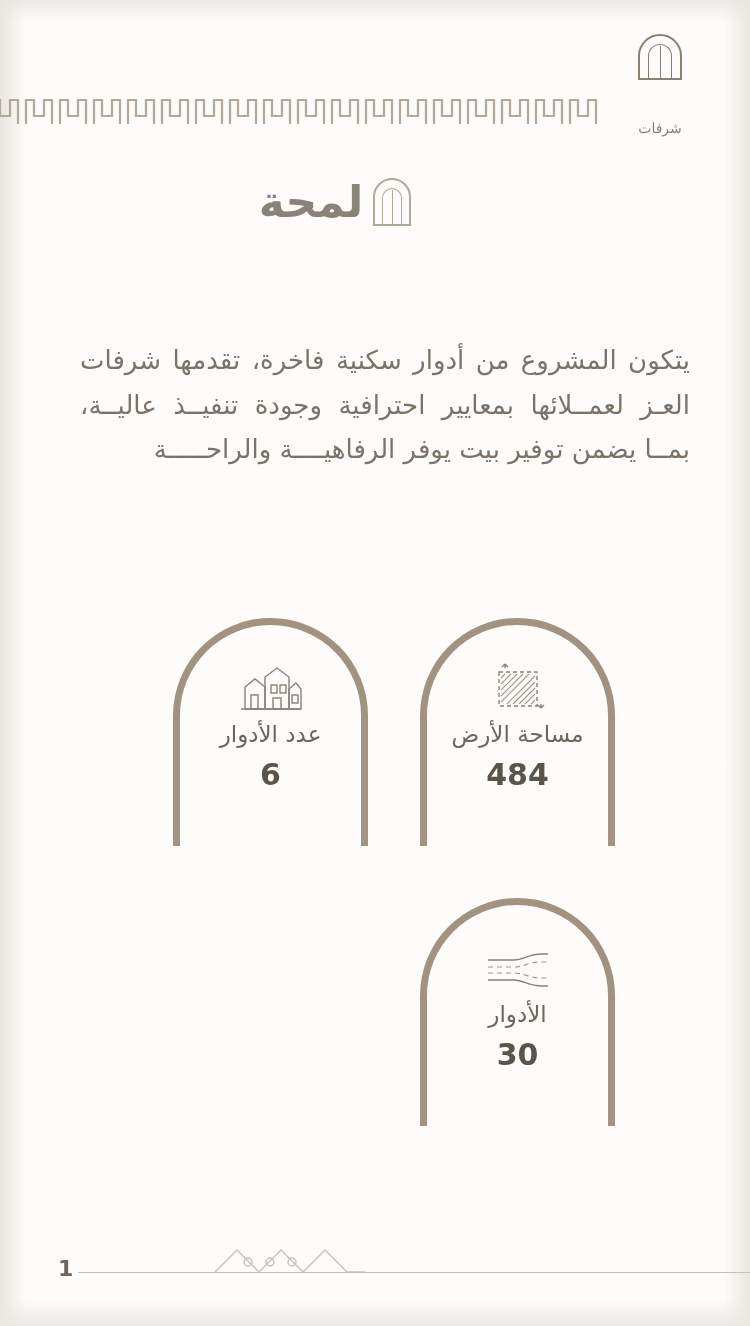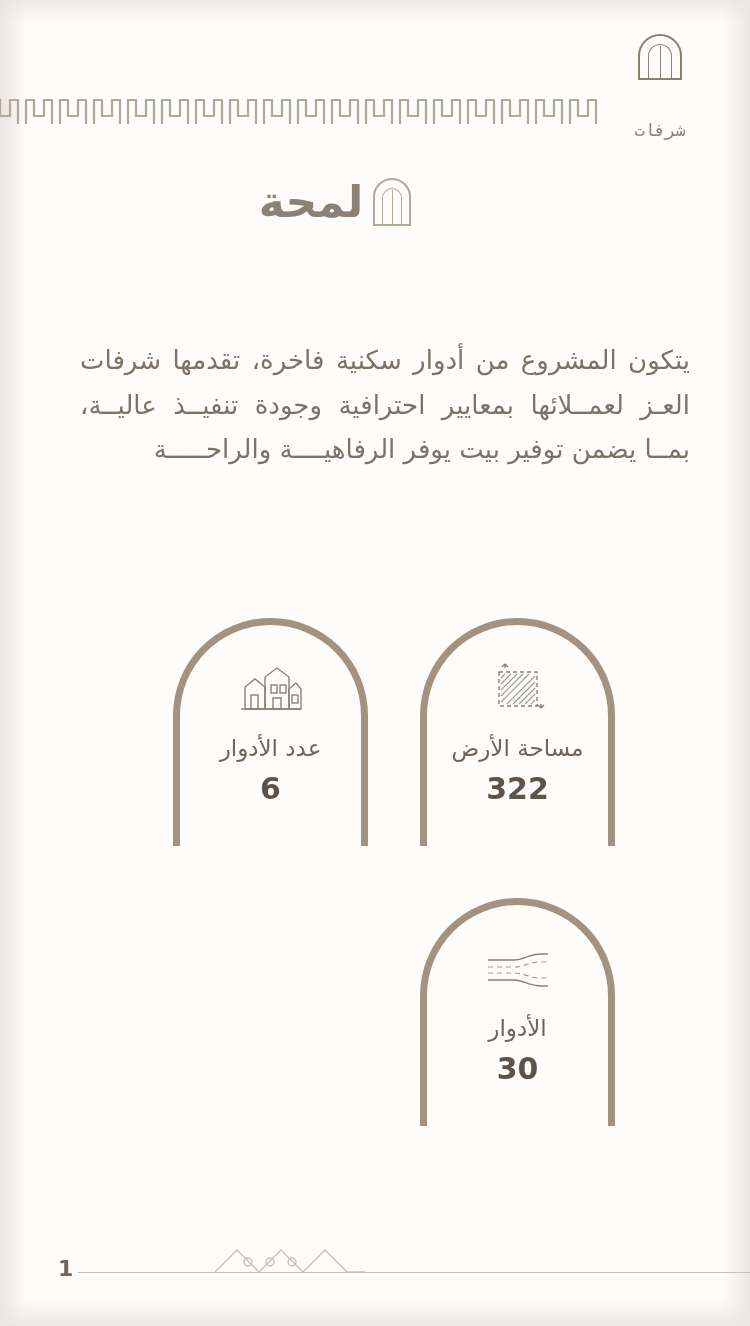--- a/index.html
+++ b/index.html
@@ -44,24 +44,24 @@
     border-top-left-radius: 14px;
     border-top-right-radius: 14px;
   }
   .logo-arch:after {
     content: "";
     position: absolute;
     left: 50%; top: 10px; bottom: 0;
     width: 1px; background: #8b7f72;
   }
   .logo-text {
-    font-size: 17px;
+    font-size: 14px;
     color: #8b7f72;
     letter-spacing: 0px;
-    font-family: Liberation Mono, monospace;
+    font-family: Liberation Sans, sans-serif;
     margin-top: 40px;
   }
   .crenel-band {
     position: absolute;
     top: 60px;
     right: 140px;
     left: 0;
     height: 36px;
     overflow: hidden;
   }
@@ -162,21 +162,20 @@
     padding-top: 34px;
     position: relative;
   }
   .card-icon {
     height: 62px;
     display: flex;
     align-items: center;
     justify-content: center;
   }
   .card-label {
-    margin-top: 14px;
     font-size: 23px;
     color: #6f655c;
     direction: rtl;
   }
   .card-value {
     margin-top: 10px;
     font-size: 30px;
     font-weight: bold;
     color: #5c5349;
   }
@@ -302,21 +301,21 @@
             <line x1="12" y1="34" x2="34" y2="12"></line>
             <line x1="12" y1="28" x2="28" y2="12"></line>
             <line x1="12" y1="22" x2="22" y2="12"></line>
             <line x1="12" y1="16" x2="16" y2="12"></line>
           </g>
           <path d="M16 6 L16 2 M16 2 L13 5 M16 2 L19 5" stroke="#8b8076" stroke-width="1.4" fill="none"></path>
           <path d="M52 42 L52 46 M52 46 L49 43 M52 46 L55 43" stroke="#8b8076" stroke-width="1.4" fill="none"></path>
         </svg>
       </div>
       <div class="card-label">مساحة الأرض</div>
-      <div class="card-value">322</div>
+      <div class="card-value">484</div>
     </div>
 
     <div class="card">
       <div class="card-icon">
         <svg width="64" height="54" viewBox="0 0 64 54" xmlns="http://www.w3.org/2000/svg" aria-hidden="true">
           <g fill="none" stroke="#8b8076" stroke-width="1.4">
             <path d="M6 46 L6 24 L16 16 L26 24 L26 46 Z"></path>
             <path d="M26 46 L26 14 L38 5 L50 14 L50 46 Z"></path>
             <path d="M50 46 L50 26 L57 20 L62 26 L62 46 Z"></path>
             <line x1="2" y1="46" x2="62" y2="46"></line>

